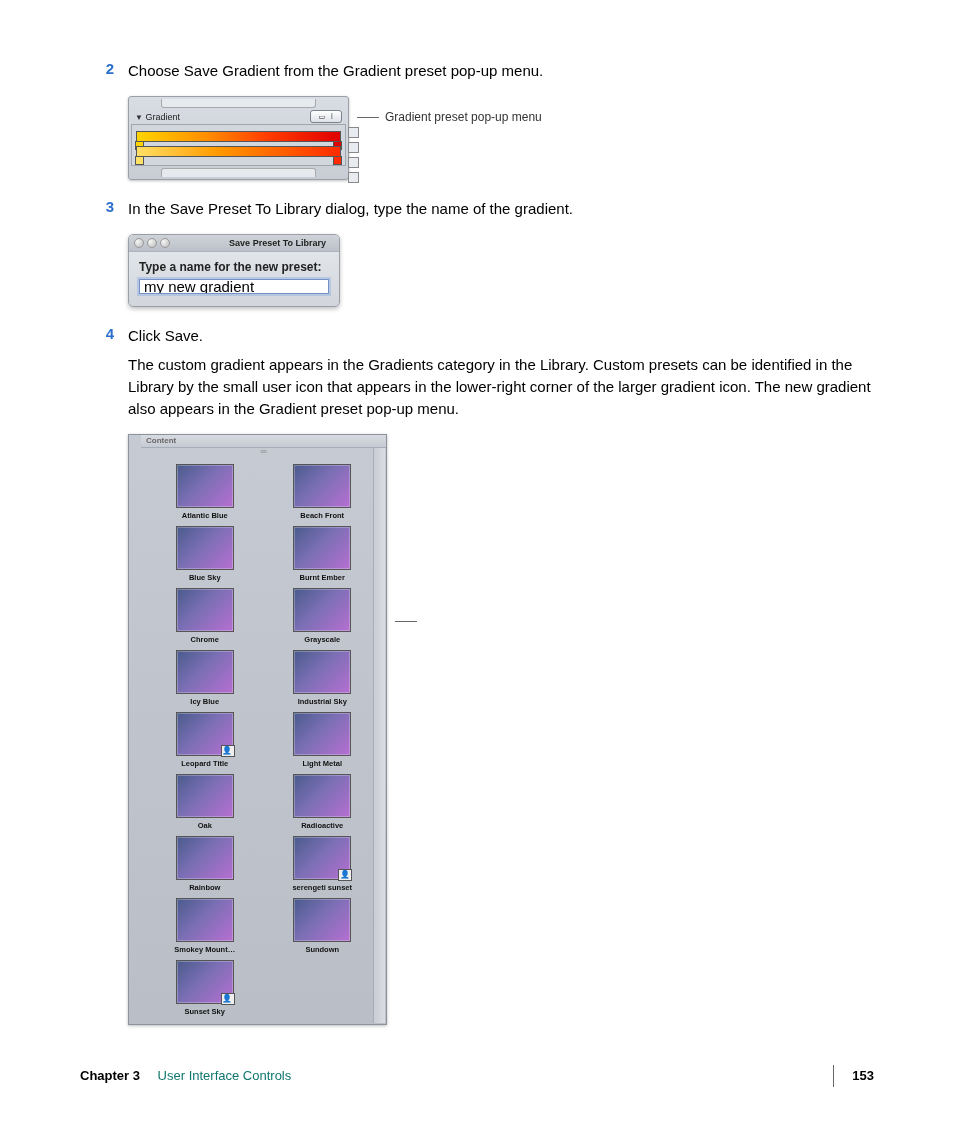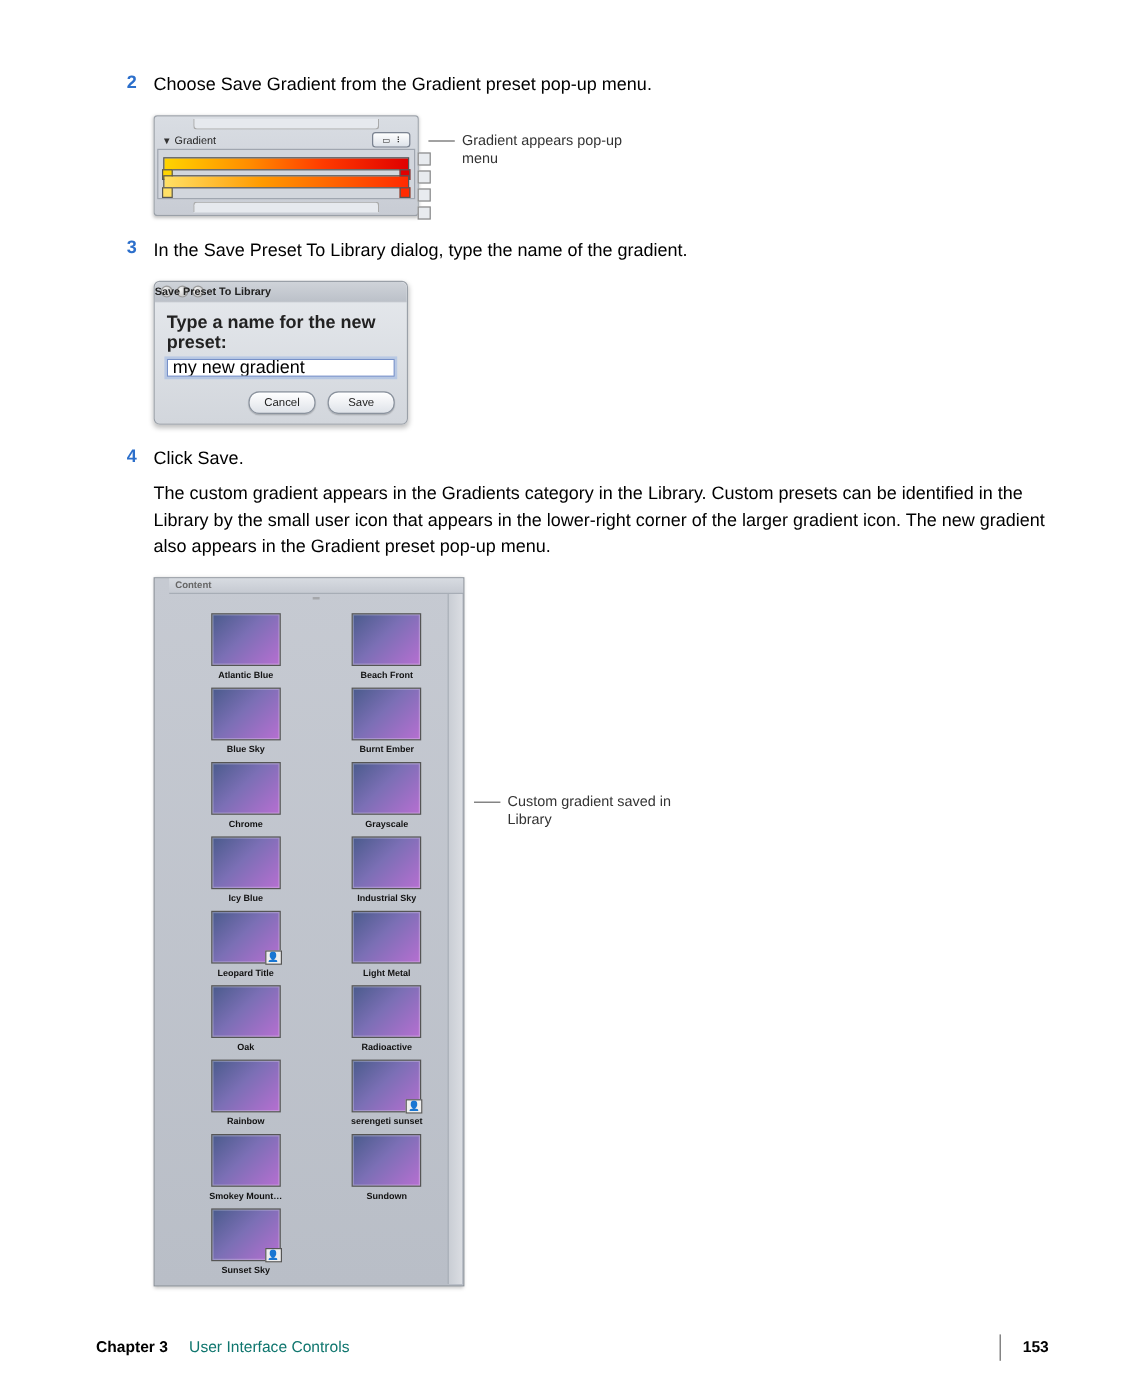--- a/index.html
+++ b/index.html
@@ -139,25 +139,25 @@
     padding:0 5px;
     position:relative;
   }
   .traffic { display:flex; gap:3px; }
   .traffic span {
     width:8px; height:8px; border-radius:50%;
     background: radial-gradient(circle at 30% 30%, #f5f5f5, #bbb);
     border:1px solid #999;
   }
   .dlg-title {
-    position:absolute; left:0; right:0; text-align:left;
+    position:absolute; left:0; right:13px; text-align:right;
     font-weight:bold; font-size:9px;
   }
   .dlg-body { padding: 8px 10px 4px; }
-  .dlg-label { font-weight:bold; font-size:15px; margin-bottom:5px; }
+  .dlg-label { font-weight:bold; font-size:12px; margin-bottom:5px; }
   .dlg-input {
     width:100%; box-sizing:border-box;
     border:1px solid #7690c8;
     background:#fff;
     height:15px;
     padding:0 4px;
     font-size:15px;
     font-family:inherit;
     box-shadow: 0 0 0 2px rgba(120,160,230,.35);
   }
@@ -272,21 +272,21 @@
         </div>
         <div class="grad-bar g2">
           <div class="stop" style="left:-2px; background:#ffe066;"></div>
           <div class="stop" style="right:-2px; background:#ff2a00;"></div>
         </div>
       </div>
       <div class="grad-bottom-tabs"></div>
     </div>
     <div class="callout" style="margin-top:14px;">
       <div class="callout-line"></div>
-      <div class="callout-text">Gradient appears pop-up menu</div>
+      <div class="callout-text">Gradient preset pop-up menu</div>
     </div>
   </div>
 
   <div class="step-row">
     <div class="step-num">3</div>
     <div class="step-body">In the Save Preset To Library dialog, type the name of the gradient.</div>
   </div>
 
   <div class="fig-wrap">
     <div class="save-dialog">
@@ -295,24 +295,20 @@
             <span></span>
             <span></span>
             <span></span>
           </div>
         <div class="dlg-title">Save Preset To Library</div>
       </div>
       <div class="dlg-body">
         <div class="dlg-label">Type a name for the new preset:</div>
         <input class="dlg-input" value="my new gradient" style="">
       </div>
-      <div class="dlg-buttons">
-        <div class="aqua-btn">Cancel</div>
-        <div class="aqua-btn">Save</div>
-      </div>
     </div>
   </div>
 
   <div class="step-row">
     <div class="step-num">4</div>
     <div class="step-body">Click Save.</div>
   </div>
 
   <div class="para">The custom gradient appears in the Gradients category in the Library. Custom presets can be identified in the Library by the small user icon that appears in the lower-right corner of the larger gradient icon. The new gradient also appears in the Gradient preset pop-up menu.</div>
 
@@ -395,21 +391,20 @@
             <div class="thumb">
               <div class="user-badge">👤</div>
             </div>
             <div class="lib-label">Sunset Sky</div>
           </div>
         </div>
       <div class="scroll"></div>
     </div>
     <div class="callout fig3-callout">
       <div class="callout-line"></div>
-      <div class="callout-text">Custom gradient saved in Library</div>
     </div>
   </div>
 
 
   <div class="footer">
     <div class="footer-left">
       <span class="chapter-strong">Chapter 3</span>
       <span class="chapter-title">User Interface Controls</span>
     </div>
     <div class="footer-right">153</div>

